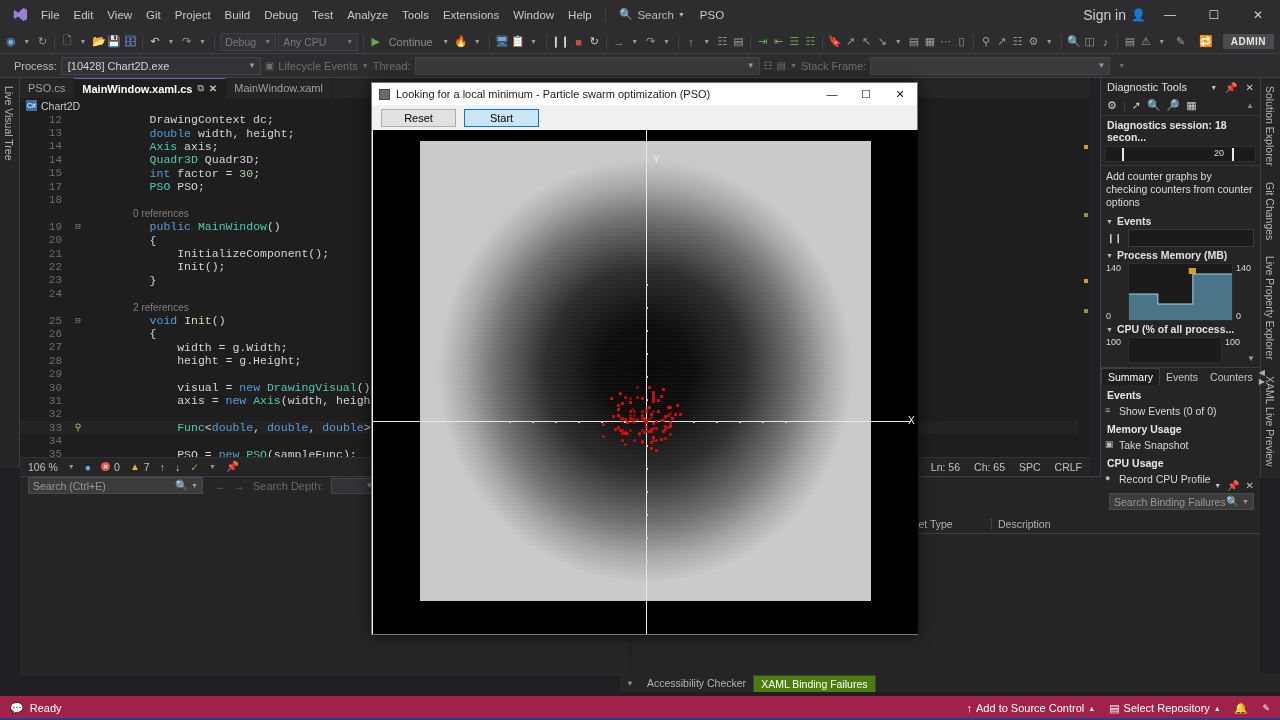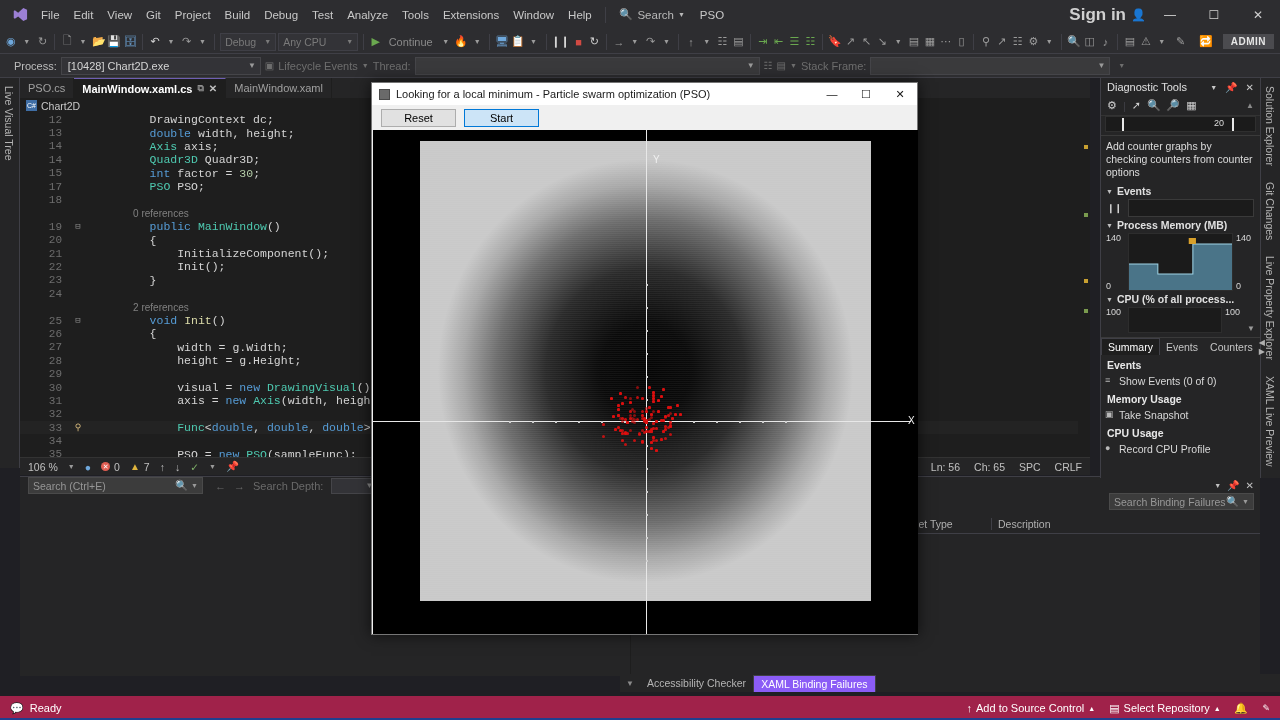--- a/index.html
+++ b/index.html
@@ -28,21 +28,21 @@
   }
   .menubar .sep-v { width: 1px; height: 16px; background: #3f3f46; margin: 0 6px; }
   .search-box {
     display: flex; align-items: center; gap: 4px;
     font-size: 11.5px; color: #b8b8b8; padding: 2px 8px;
   }
   .search-box .magn { font-size: 11px; }
   .win-right {
     position: absolute; right: 0; top: 0; height: 30px; display: flex; align-items: center;
   }
-  .signin { font-size: 17px; color: #d0d0d0; padding: 0 4px; font-weight: bold; }
+  .signin { font-size: 14px; color: #d0d0d0; padding: 0 4px; }
   .person-ico { width: 18px; height: 18px; display:flex; align-items:center; justify-content:center; font-size: 12px; color:#d0d0d0;}
   .wbtn { width: 44px; height: 30px; display: flex; align-items: center; justify-content: center; color: #d0d0d0; font-size: 12px; }
 
   
   .toolbar {
     position: absolute; top: 30px; left: 0; width: 1280px; height: 24px;
     background: #2d2d30; display: flex; align-items: center; gap: 2px;
     padding-left: 4px; border-bottom: 1px solid #3f3f46;
   }
   .tb-ico {
@@ -207,21 +207,21 @@
   .bp-grid > div { border-left: 1px solid #3f3f46; padding-left: 6px; }
   .bp-grid > div:first-child { border-left: none; }
 
   
   .docktabs {
     position: absolute; top: 674px; left: 620px; width: 660px; height: 18px;
     background: #252526; display: flex; align-items: center; font-size: 10.5px;
     color: #b5b5b5; gap: 0;
   }
   .dtab { padding: 2px 7px; }
-  .dtab.active { background: #8b5cf6; color: #ffffff; border: 1px solid #3f3f46; border-bottom: none;}
+  .dtab.active { background: #4d7c0f; color: #ffffff; border: 1px solid #3f3f46; border-bottom: none;}
   .dock-arrow { color: #8a8a8a; font-size: 8px; padding: 0 6px; }
 
   
   .diag {
     position: absolute; top: 78px; right: 20px; width: 160px; height: 400px;
     background: #252526; border-left: 1px solid #3f3f46;
   }
   .diag-title {
     display: flex; align-items: center; height: 18px; font-size: 11px;
     color: #e0e0e0; padding: 0 4px 0 6px; gap: 4px;
@@ -619,20 +619,21 @@
     </div>
     <div class="diag-tools">
       <span>⚙</span>
       <span style="color:#3f3f46">|</span>
       <span>➚</span>
       <span>🔍</span>
       <span>🔎</span>
       <span>▦</span>
       <span style="margin-left:auto;font-size:8px;color:#8a8a8a">▲</span>
     </div>
+    <div class="diag-sess">Diagnostics session: 18 secon...</div>
     <div class="diag-ruler">
       <div class="tick" style="left:16px"></div>
       <div class="lbl" style="left:108px">20</div>
       <div class="tick" style="left:126px"></div>
     </div>
     <div class="diag-note">Add counter graphs by checking counters from counter options</div>
 
     <div class="diag-sec">
       <span class="tri">▼</span>
       <span>Events</span>

